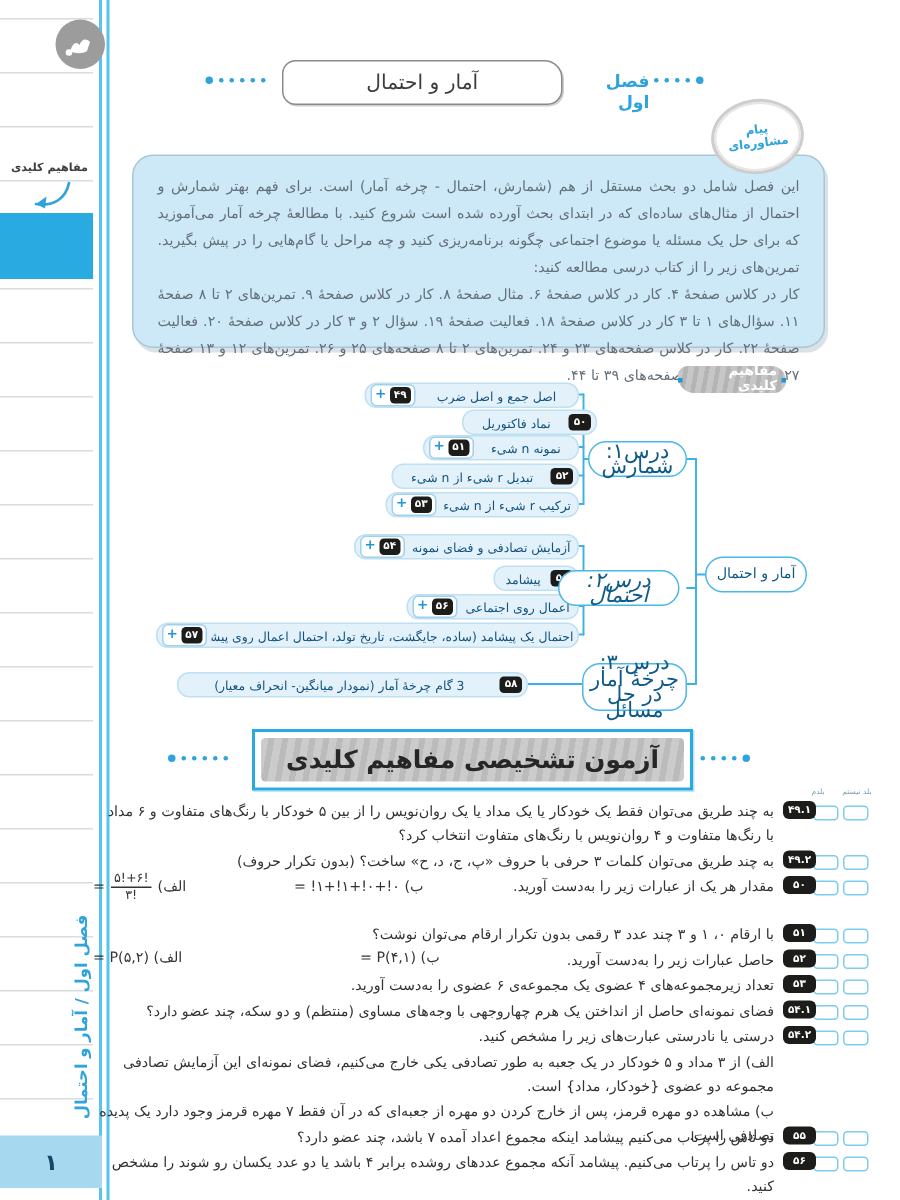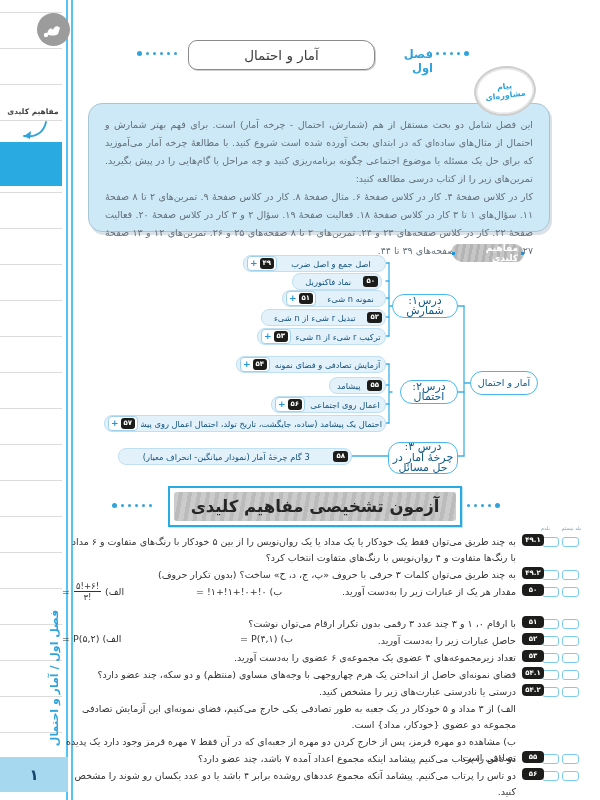--- a/index.html
+++ b/index.html
@@ -44,21 +44,21 @@
   .leaf{position:absolute;height:17px;background:#e2f1fa;border:1px solid #bfe0f2;border-radius:8px;
         display:flex;align-items:center;padding:0 3px;box-sizing:border-box;gap:3px;}
   .leaf .ltxt{flex:1;direction:rtl;text-align:center;font-size:8.3px;color:#14537f;white-space:nowrap;
               overflow:hidden;}
   .nbadge{background:#1c1c1a;color:#fff;font-size:7px;font-weight:bold;border-radius:3px;
           padding:1px 3px;line-height:9px;direction:rtl;}
   .pluswrap{display:flex;align-items:center;gap:2px;background:#fff;border:1px solid #9fd1ec;
             border-radius:4px;padding:0 2px;height:13px;}
   .plus{color:#2196d6;font-weight:bold;font-size:9px;line-height:9px;}
   .bnode{position:absolute;border:1.4px solid #49b8e8;border-radius:12px;background:#fff;
-         display:flex;align-items:center;justify-content:center;font-size:11px;color:#0f5a88;
+         display:flex;align-items:center;justify-content:center;font-size:14px;color:#0f5a88;
          direction:rtl;text-align:center;line-height:10.5px;padding:1px 3px;box-sizing:border-box;}
   
   #quiz-banner{left:168px;top:486px;width:294px;height:41px;border:2px solid #29abe2;background:#fff;
                padding:4px;box-sizing:border-box;box-shadow:1px 1px 0 #bfe4f5;}
   #quiz-banner .scrib{width:100%;height:100%;border-radius:3px;
         background:repeating-linear-gradient(100deg,#cbcbcb 0 5px,#bbbbbb 5px 9px);
         display:flex;align-items:center;justify-content:center;font-size:16.5px;font-weight:bold;
         color:#262626;direction:rtl;}
   
   .qtext{position:absolute;right:84px;width:452px;direction:rtl;text-align:right;font-size:9.5px;
@@ -176,21 +176,21 @@
   </svg>
 
   <div id="leaves">
       <div class="leaf" style="left: 243px; top: 255px; width: 143px;">
         <span class="pluswrap">
           <span class="plus">+</span>
           <span class="nbadge">۴۹</span>
         </span>
         <span class="ltxt">اصل جمع و اصل ضرب</span>
       </div>
-      <div class="leaf" style="left: 292px; top: 273px; width: 90px;">
+      <div class="leaf" style="left: 308px; top: 273px; width: 90px;">
         <span class="ltxt">نماد فاکتوریل</span>
         <span class="nbadge">۵۰</span>
       </div>
       <div class="leaf" style="left: 282px; top: 290px; width: 104px;">
         <span class="pluswrap">
           <span class="plus">+</span>
           <span class="nbadge">۵۱</span>
         </span>
         <span class="ltxt">نمونه n شیء</span>
       </div>
@@ -229,21 +229,21 @@
           <span class="nbadge">۵۷</span>
         </span>
         <span class="ltxt">احتمال یک پیشامد (ساده، جایگشت، تاریخ تولد، احتمال اعمال روی پیشامد)</span>
       </div>
       <div class="leaf" style="left: 118px; top: 448px; width: 234px;">
         <span class="ltxt">3 گام چرخهٔ آمار (نمودار میانگین- انحراف معیار)</span>
         <span class="nbadge">۵۸</span>
       </div>
     </div>
   <div class="bnode" style="left:392px;top:294px;width:66px;height:24px;">درس۱: شمارش</div>
-  <div class="bnode" style="left:400px;top:380px;width:58px;height:24px;">درس۲: احتمال</div>
+  <div class="bnode" style="left:372px;top:380px;width:81px;height:24px;font-style:italic;">درس۲: احتمال</div>
   <div class="bnode" style="left:388px;top:442px;width:70px;height:32px;">درس ۳: چرخهٔ آمار در حل مسائل</div>
   <div class="bnode" style="left:470px;top:371px;width:68px;height:24px;font-size:9.5px;">آمار و احتمال</div>
 
   <div class="abs dots" style="left:112px;top:503px;">
     <span class="dot big"></span>
       <span class="dot"></span>
       <span class="dot"></span>
       <span class="dot"></span>
       <span class="dot"></span>
       <span class="dot"></span>

